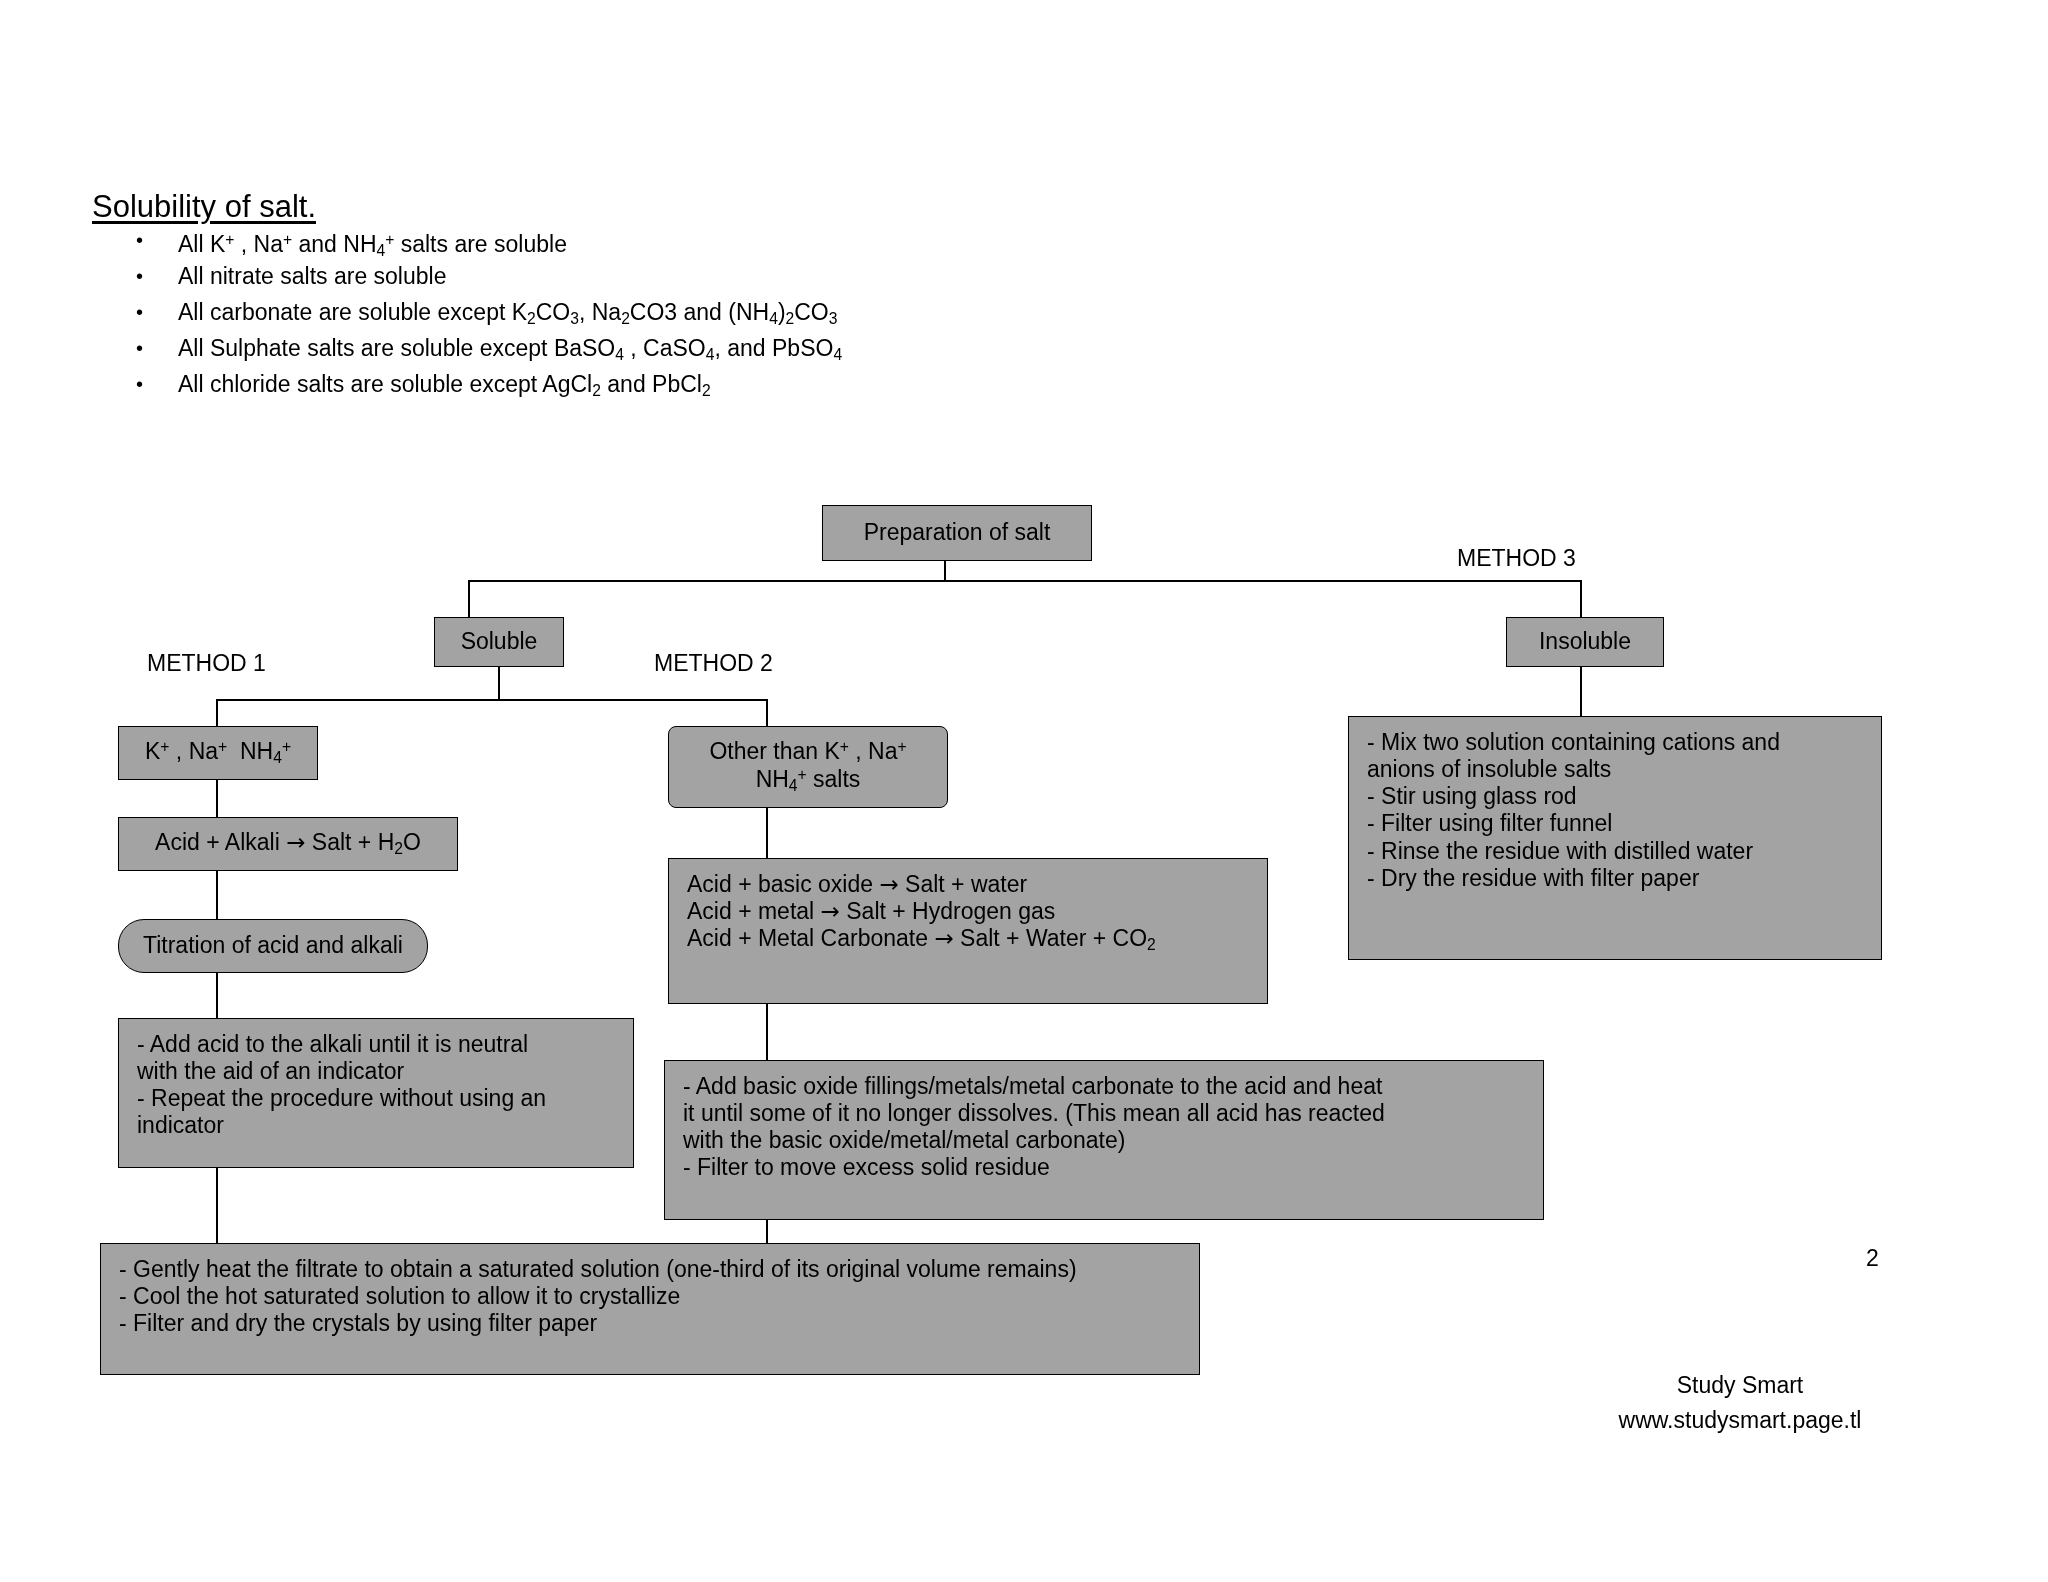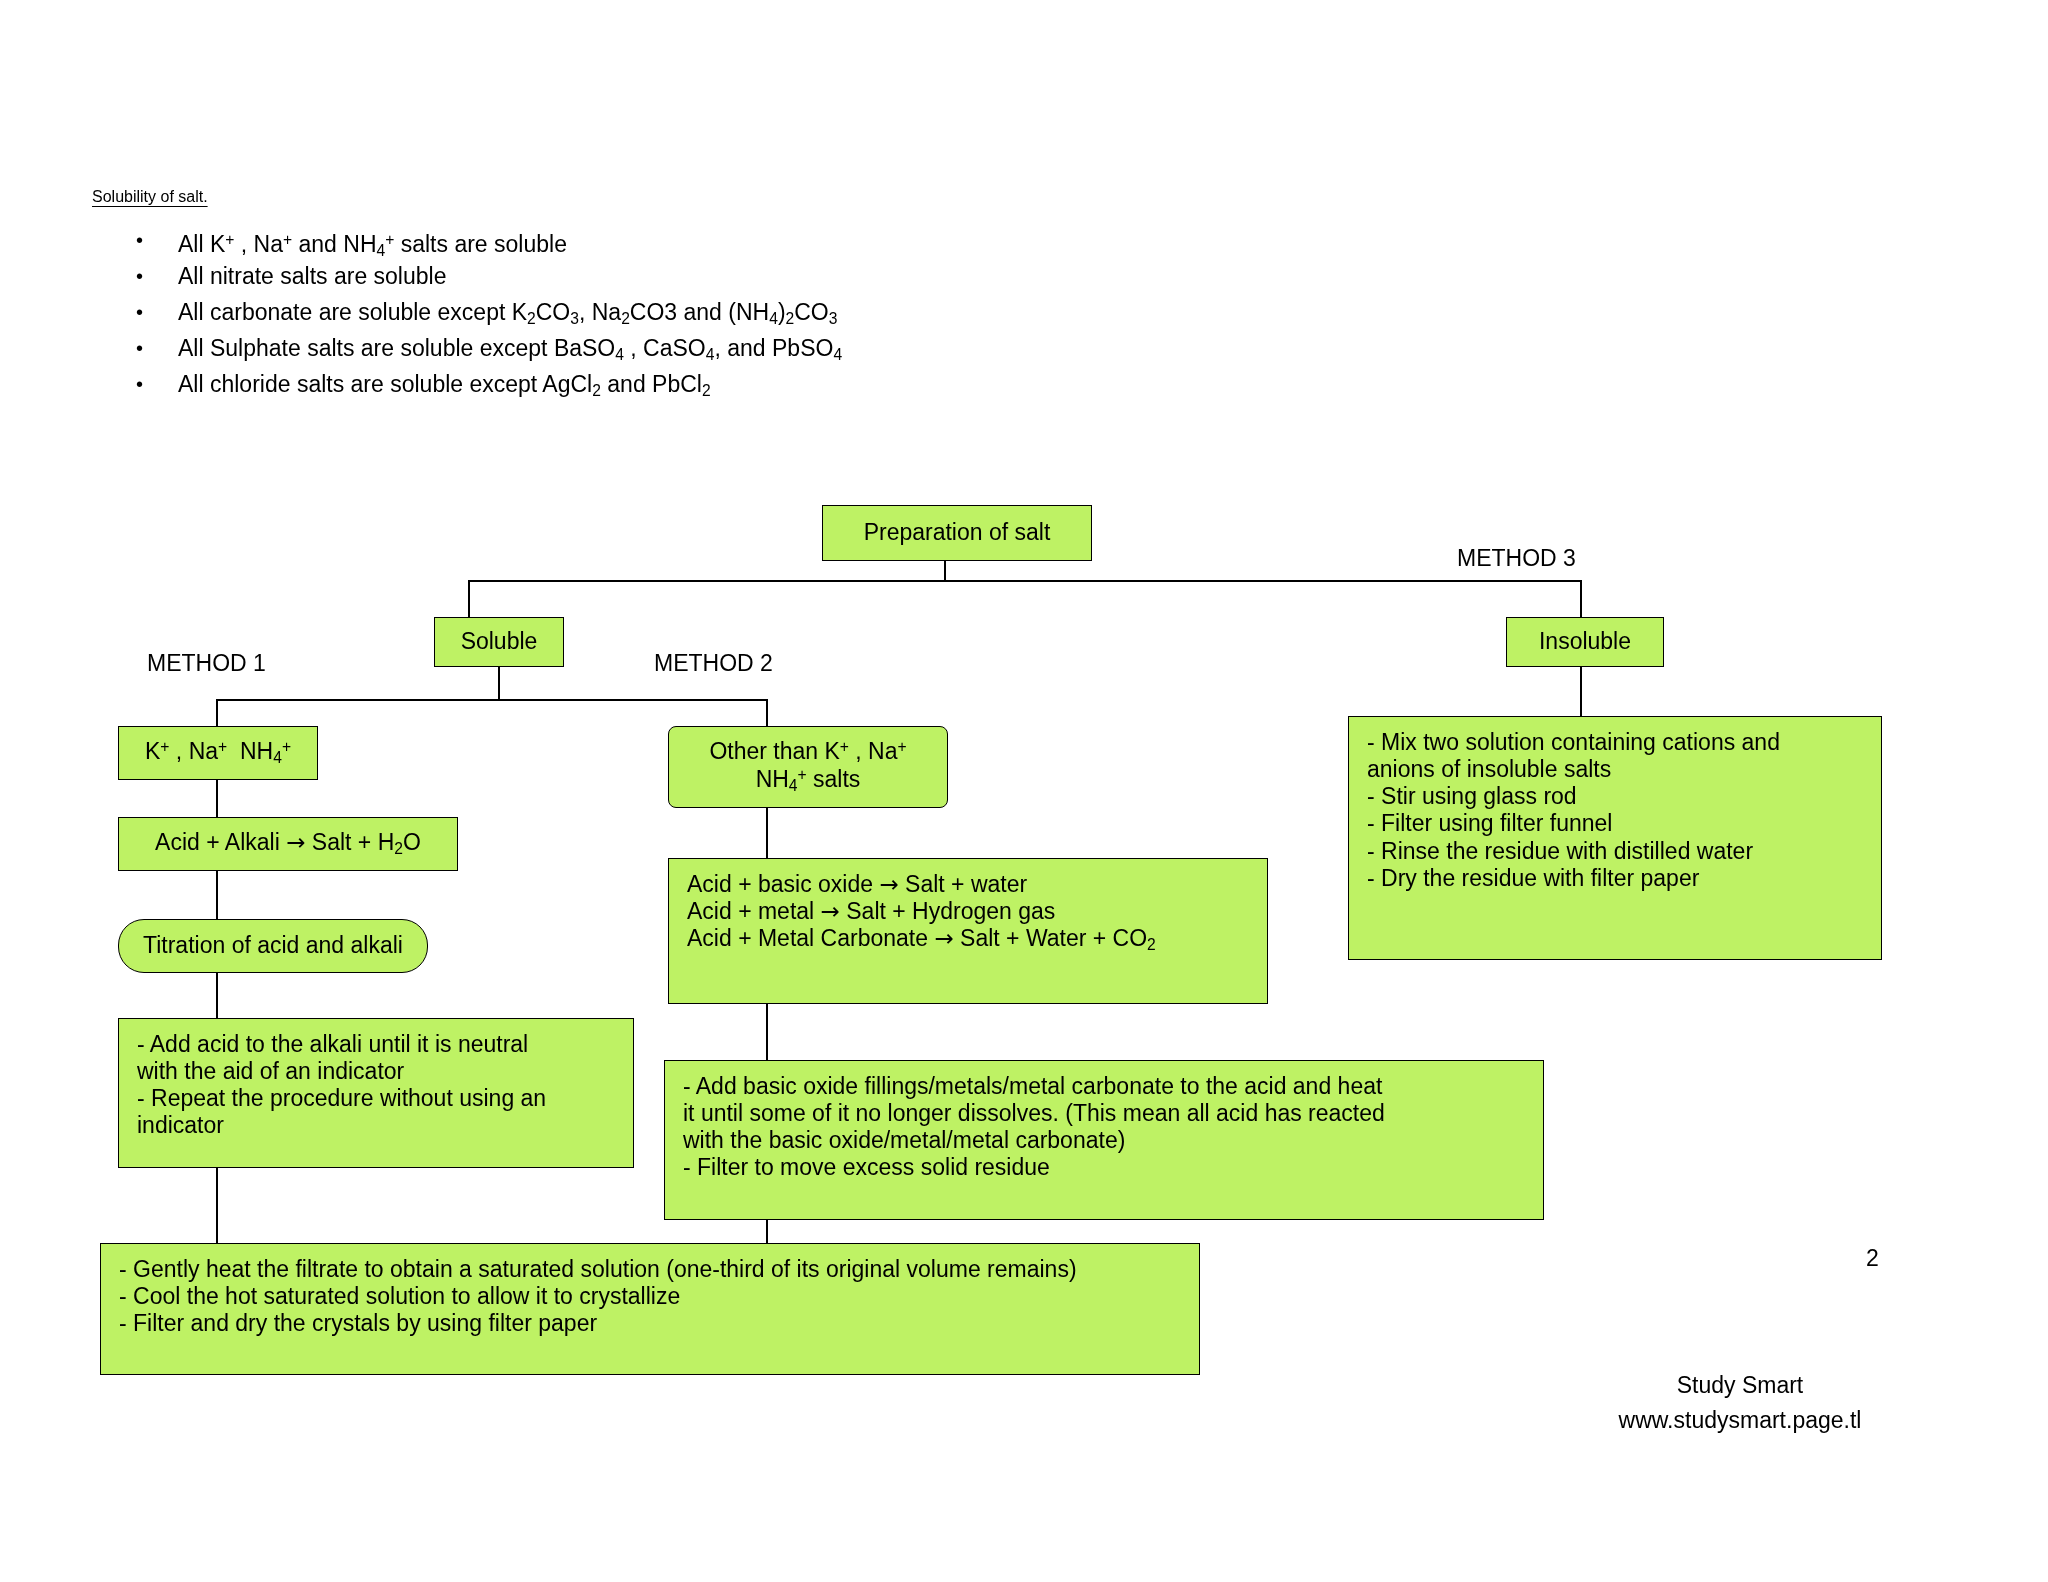--- a/index.html
+++ b/index.html
@@ -15,21 +15,21 @@
     position: relative;
     width: 2048px;
     height: 1582px;
     background: #ffffff;
     overflow: hidden;
   }
 
   
   .sect-title {
     position: absolute;
-    font-size: 16px;
+    font-size: 31px;
     line-height: 1.35;
     text-decoration: underline;
     text-underline-offset: 4px;
     white-space: nowrap;
   }
   #solubility-title { left: 92px; top: 186px; }
   #prep-title      { left: 92px; top: 443px; }
 
   ul.bullets {
     position: absolute;
@@ -56,21 +56,21 @@
   }
 
   sub { font-size: 0.68em; vertical-align: -0.28em; }
   sup { font-size: 0.68em; vertical-align: 0.45em; }
 
   
   .box {
     position: absolute;
     border: 1.6px solid #000000;
     box-sizing: border-box;
-    background: #bef264;
+    background: #a3a3a3;
     font-size: 23px;
     line-height: 1.18;
     z-index: 3;
   }
   .box.center {
     display: flex;
     align-items: center;
     justify-content: center;
     text-align: center;
   }

